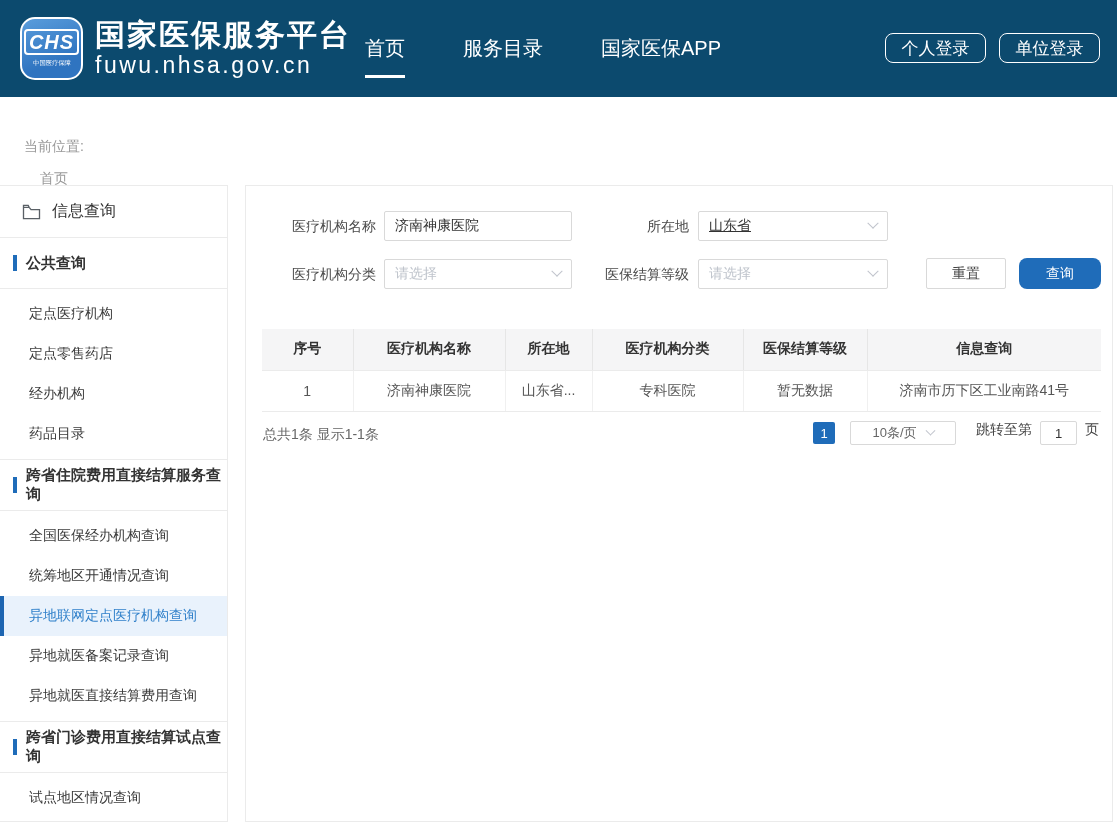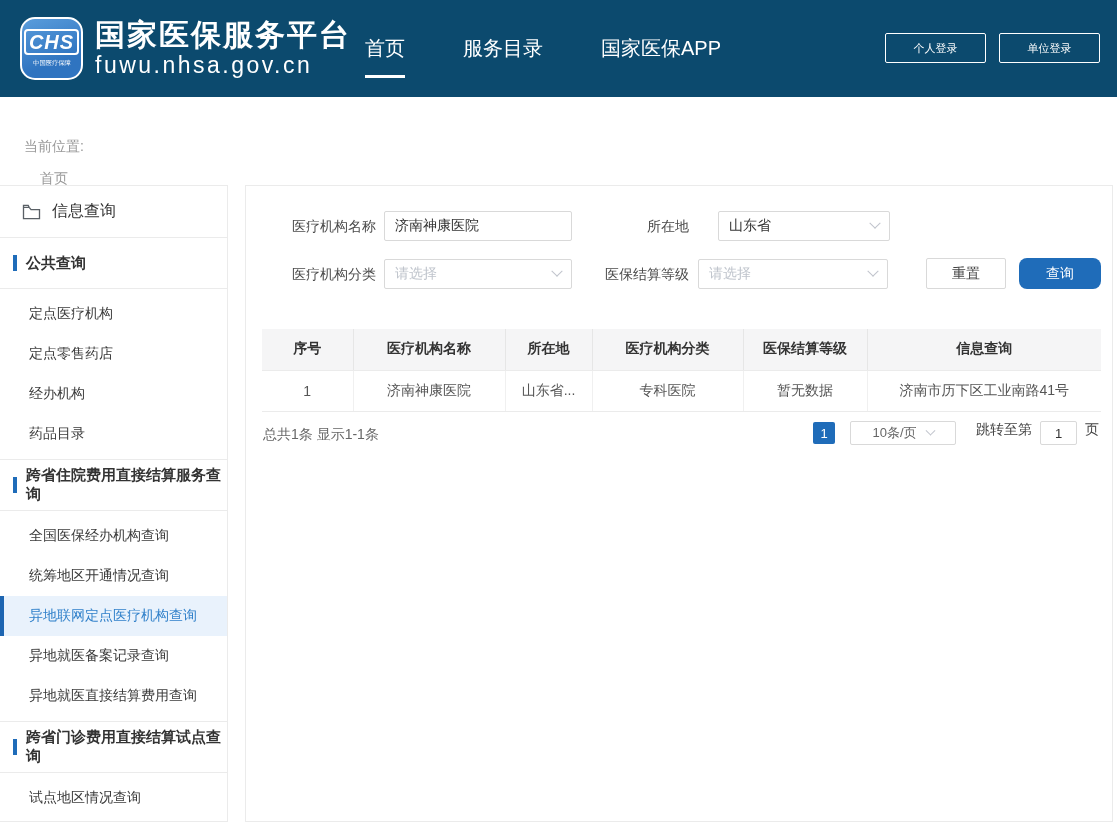--- a/index.html
+++ b/index.html
@@ -11,21 +11,21 @@
   .logo-icon { width:63px; height:63px; border:2px solid #fff; border-radius:15px; background:linear-gradient(160deg,#5a9ddc 0%,#2f74c0 70%); display:flex; flex-direction:column; align-items:center; justify-content:center; color:#fff; }
   .logo-icon .chs { font-size:20px; font-weight:bold; font-style:italic; letter-spacing:1px; line-height:1; border:2px solid #fff; border-radius:4px; padding:1px 3px; }
   .logo-icon .chs-sub { font-size:7px; margin-top:3px; white-space:nowrap; transform:scale(.9); }
   .logo-text { margin-left:12px; color:#fff; }
   .logo-title { font-size:30px; font-weight:bold; letter-spacing:2px; line-height:1.15; }
   .logo-url { font-size:23px; letter-spacing:2.5px; margin-top:0; }
   .nav { position:absolute; left:365px; top:0; height:97px; display:flex; align-items:center; gap:58px; }
   .nav-item { color:#fff; font-size:20px; cursor:pointer; position:relative; padding:6px 0; }
   .nav-item.active::after { content:""; position:absolute; left:50%; transform:translateX(-50%); bottom:-10px; width:40px; height:3px; background:#fff; }
   .login-btns { position:absolute; right:17px; top:33px; display:flex; gap:13px; }
-  .login-btn { width:101px; height:30px; border:1px solid #fff; border-radius:2px; background:transparent; color:#fff; font-size:11px; display:flex; align-items:center; justify-content:center; cursor:pointer; font-family:inherit; }
+  .login-btn { width:101px; height:30px; border:1px solid #fff; border-radius:8px; background:transparent; color:#fff; font-size:17px; display:flex; align-items:center; justify-content:center; cursor:pointer; font-family:inherit; }
 
   
   .breadcrumb { position:absolute; left:24px; top:138px; font-size:14px; color:#999; display:flex; gap:14px; align-items:center;flex-direction:column; }
   .breadcrumb .home { color:#999; cursor:pointer; }
   .breadcrumb .sep { color:#bbb; font-size:13px; }
   .breadcrumb .current { color:#1f6cb9; font-weight:bold; cursor:pointer; }
 
   
   .sidebar { position:absolute; left:0; top:185px; width:228px; bottom:0; background:#fff; border:1px solid #ebebeb; border-left:none; }
   .side-title { height:52px; display:flex; align-items:center; padding-left:22px; gap:11px; font-size:16px; color:#333; border-bottom:1px solid #ebebeb; }
@@ -137,21 +137,21 @@
     <div class="side-item">试点地区情况查询</div>
     <div class="side-item">异地联网定点医药机构查询</div>
   </div>
 </div>
 
 <div class="main">
 
   <div class="form-label" style="left:25px; top:25px; width:105px;">医疗机构名称</div>
   <input class="fld" style="left: 138px; top: 25px; width: 188px;" value="济南神康医院">
   <div class="form-label" style="left:355px; top:25px; width:88px;">所在地</div>
-  <div class="fld select" style="left:472px; top:25px; width:172px;">
+  <div class="fld select" style="left:452px; top:25px; width:190px;text-decoration:underline;">
     <span class="val">山东省</span>
     <span class="chev"></span>
   </div>
 
   <div class="form-label" style="left:25px; top:73px; width:105px;">医疗机构分类</div>
   <div class="fld select" style="left:138px; top:73px; width:188px;">
     <span class="ph">请选择</span>
     <span class="chev"></span>
   </div>
   <div class="form-label" style="left:355px; top:73px; width:88px;">医保结算等级</div>

